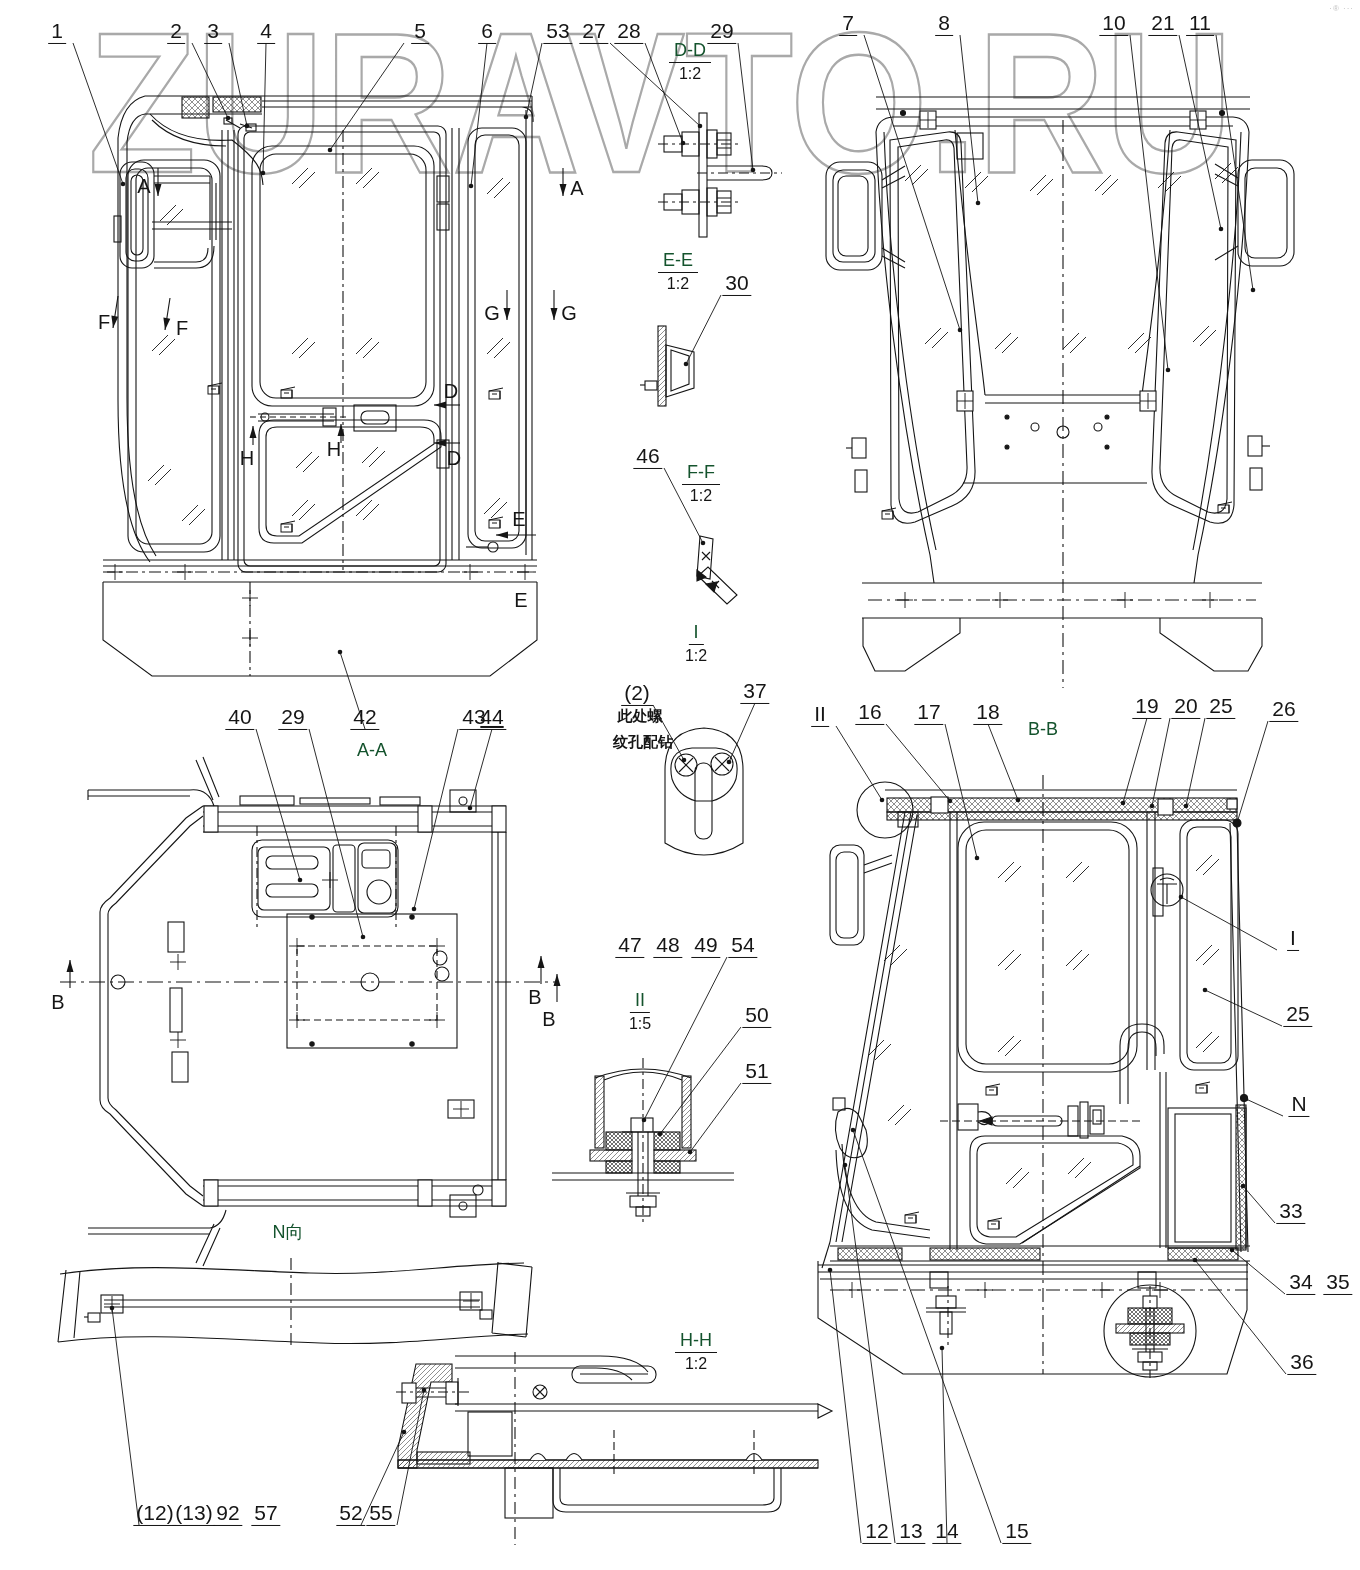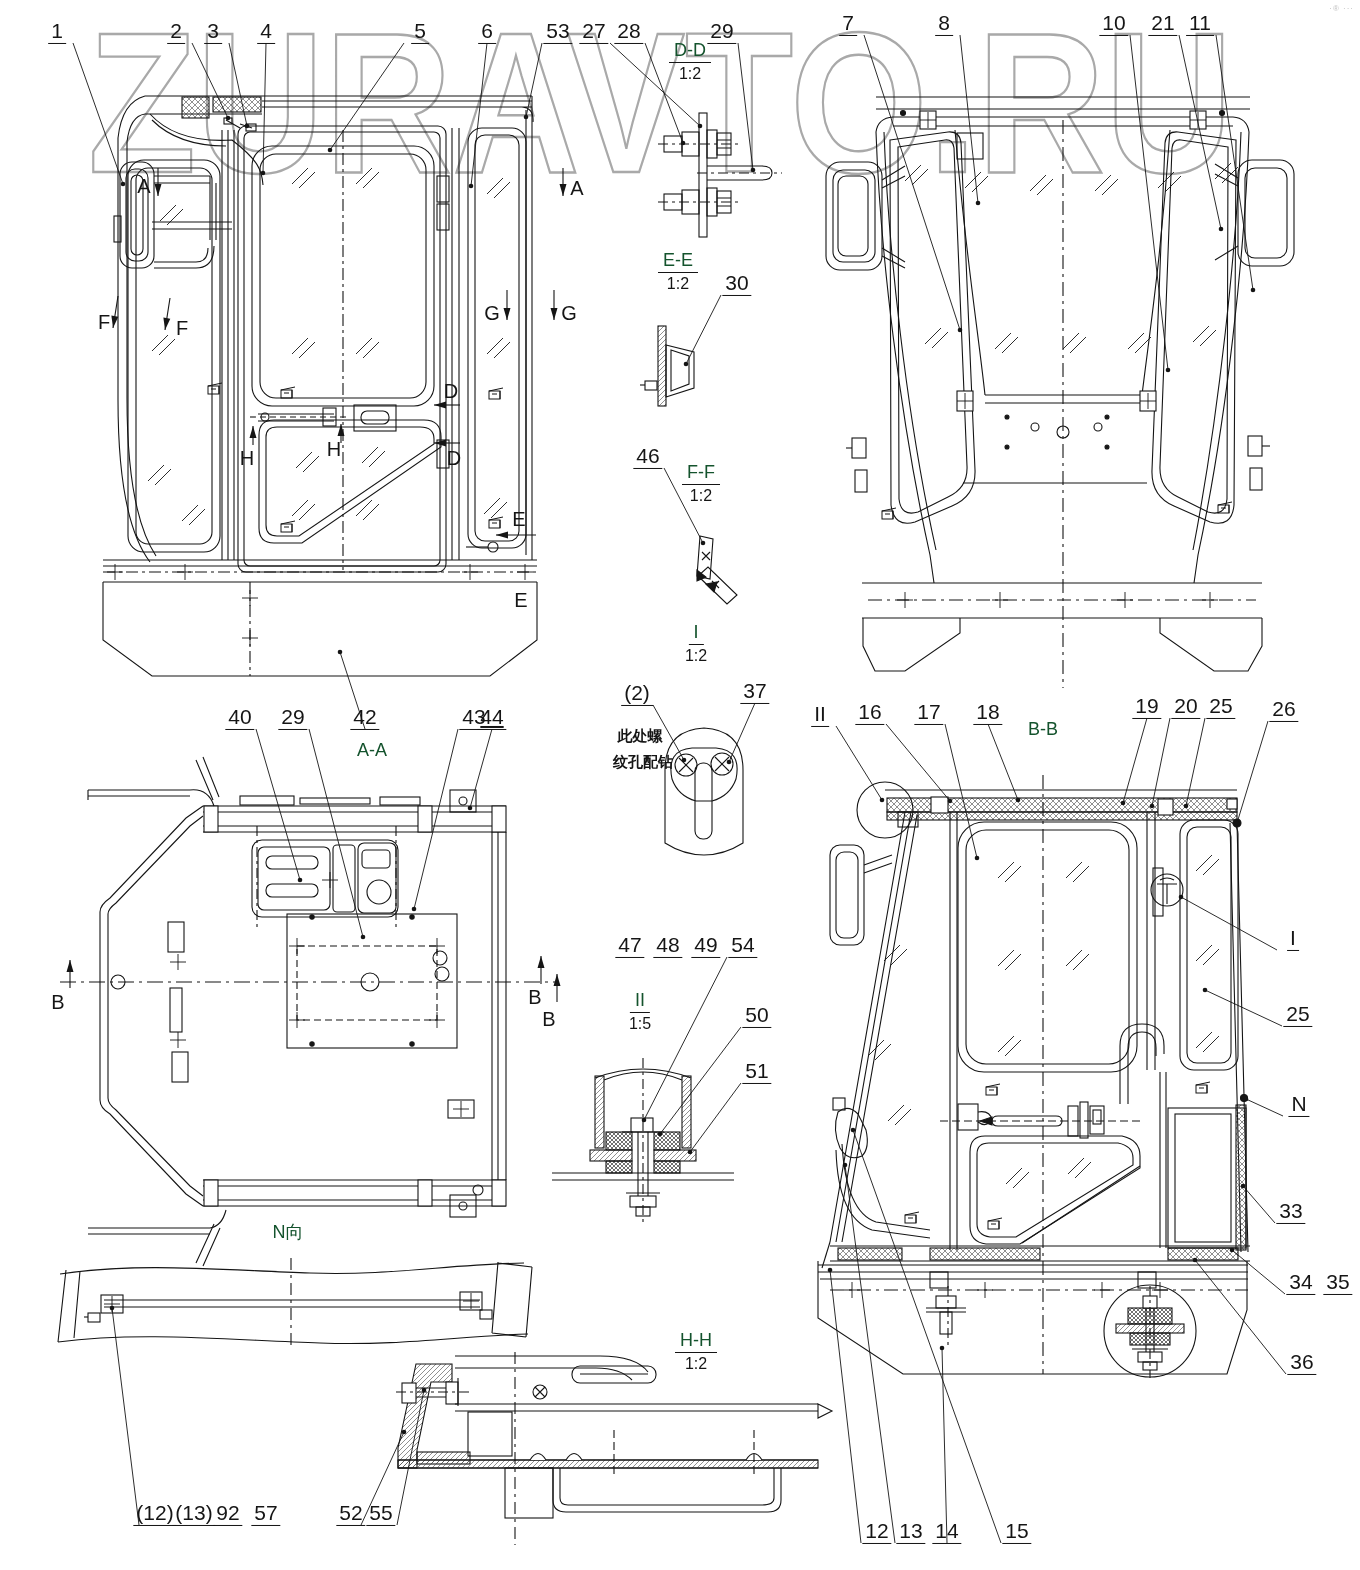--- a/index.html
+++ b/index.html
@@ -11,21 +11,21 @@
     font-size:21px;font-weight:400;letter-spacing:0;color:#151515;
     border-bottom:1.3px solid #151515;padding:0 3px 1px 3px;line-height:1.05;
     background:transparent;white-space:nowrap;}
   .marker{position:absolute;transform:translate(-50%,-50%);
     font-size:20px;color:#151515;white-space:nowrap;}
   .seclabel{position:absolute;transform:translate(-50%,0);text-align:center;line-height:1.15;}
   .seclabel .sid{display:inline-block;font-size:18px;color:#14532d;padding:0 5px 1px 5px;}
   .seclabel.scaled .sid{border-bottom:1.4px solid #151515;}
   .seclabel .ssc{display:block;font-size:16px;color:#151515;margin-top:2px;}
   .note-line{position:absolute;font-size:15px;font-weight:bold;color:#151515;
-    transform:translate(-50%,-50%);white-space:nowrap;margin-top:20px;}
+    transform:translate(-50%,-50%);white-space:nowrap;}
   #corner-mark{position:absolute;right:6px;top:4px;font-size:8px;color:#c2c2c2;
     letter-spacing:1px;}
 </style>
 </head>
 <body>
 
 <div id="stage">
 
 <svg class="layer" width="1360" height="1570" viewBox="0 0 1360 1570">
   <defs>

